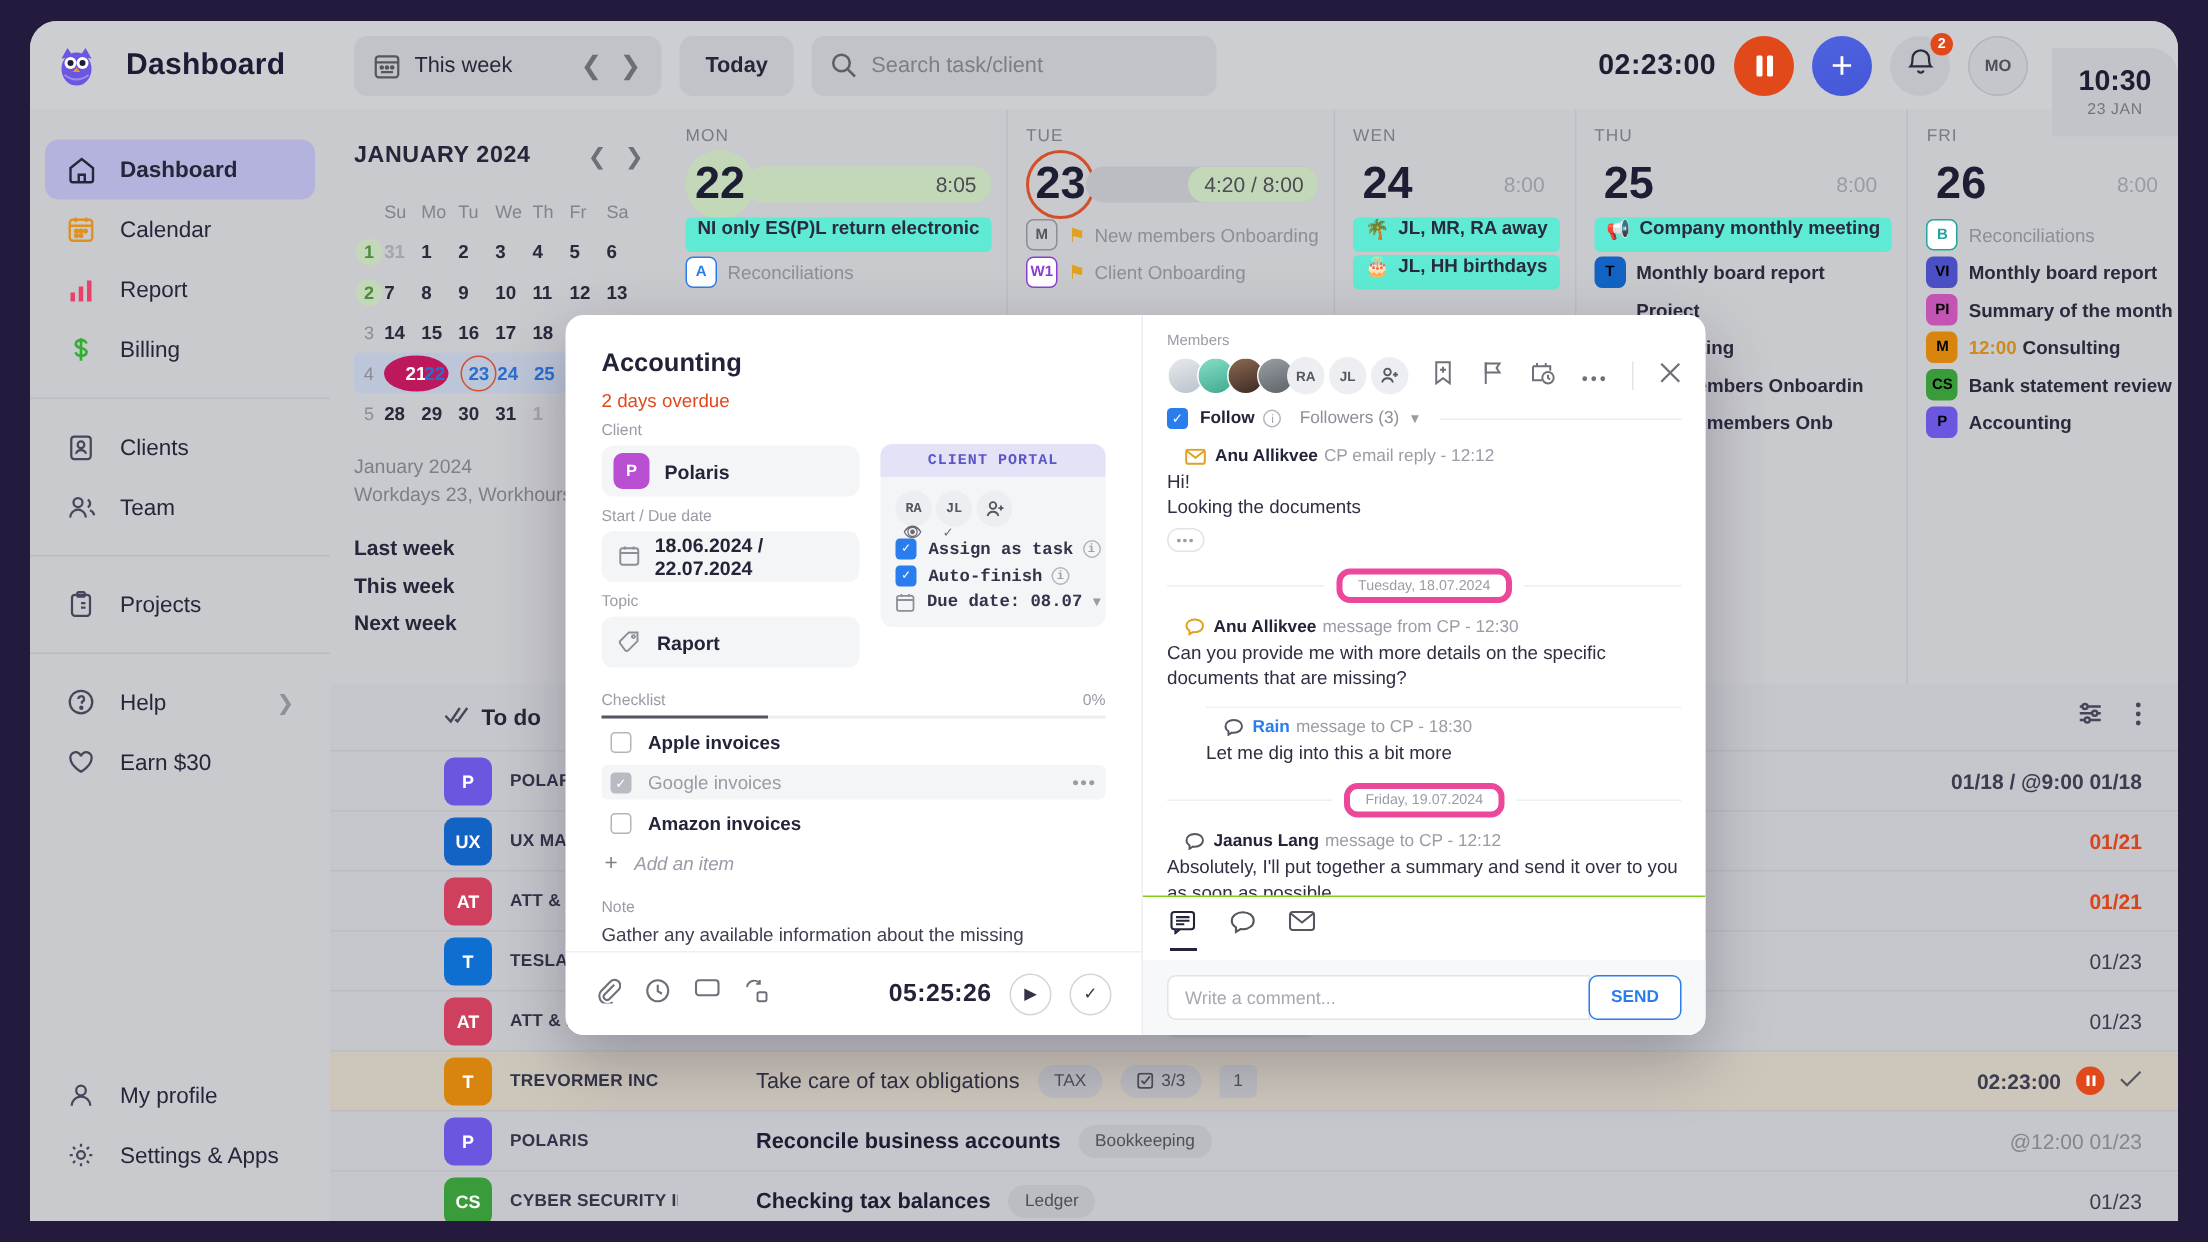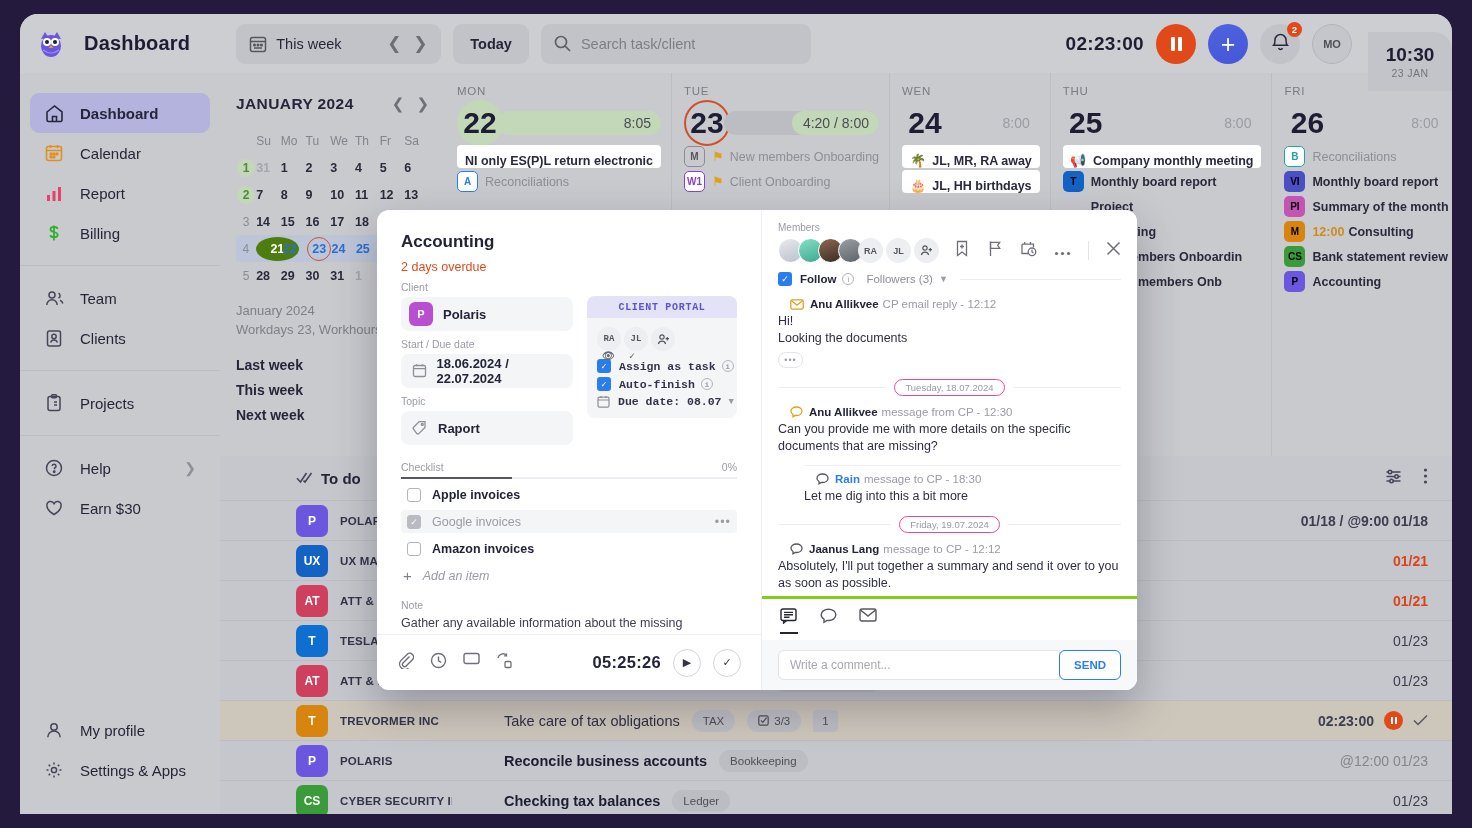--- a/index.html
+++ b/index.html
@@ -109,21 +109,21 @@
   .mc-nav { margin-left:auto; display:flex; gap:12px; color:#6e6f77; font-size:15px;}
   .mc-grid { margin-top:14px; }
   .mc-row { display:flex; height:27px; align-items:center; }
   .mc-wk { width:22px; text-align:center; font-size:12px; color:#8b8c94;}
   .mc-wk.g { color:#4e8c3c; font-weight:bold; }
   .mc-wk-bg { background:#c3d8b8; border-radius:50%; width:18px;height:18px;display:flex;align-items:center;justify-content:center;margin:auto;}
   .mc-cell { width:27px; font-size:12.5px; color:#2a2a3d; font-weight:bold;}
   .mc-cell.dow { font-weight:normal; color:#82838b; font-size:12px;}
   .mc-cell.mute { color:#a4a5ad; }
   .mc-cell.sel { }
-  .mc-cell.sel span{ display:inline-flex;align-items:center;justify-content:center;width:43px;height:24px;border-radius:50%;background:#4d7c0f;color:#fff;}
+  .mc-cell.sel span{ display:inline-flex;align-items:center;justify-content:center;width:43px;height:24px;border-radius:50%;background:#be185d;color:#fff;}
   .mc-cell.today span{ display:inline-flex;align-items:center;justify-content:center;width:24px;height:24px;border-radius:50%;border:1.6px solid #d1502a;color:#2a6fd0;}
   .mc-cell.blue { color:#2a6fd0; }
   .mc-rowhl { background:#bdc6d8; border-radius:4px;}
   .mc-info { margin-top:12px; font-size:13px;color:#7e7f87;line-height:19px;}
   .wk-links { margin-top:18px; }
   .wk-links div { font-size:14px;font-weight:bold;color:#26263a; margin-bottom:9px;}
   
   .weekcal { position:absolute; left:425px; top:59px; right:0; height:383px; display:flex; }
   .daycol { flex:1; border-left:1px solid #bdbec3; padding: 12px 10px 0 12px; position:relative;}
   .daycol:first-child{ border-left:none;}
@@ -132,21 +132,21 @@
   .daynum { font-size:30px;font-weight:bold;color:#1d1d33; width:46px; display:flex;align-items:center;justify-content:center;}
   .daynum.greenc { background:#c3d8b8;border-radius:50%;height:46px;}
   .daynum.todayc { border:2.5px solid #d1502a;border-radius:50%;height:46px;width:46px;}
   .hourpill { flex:1; margin-left:-6px; border-radius:14px; height:24px; display:flex;align-items:center;justify-content:flex-end; padding-right:10px; font-size:14px;}
   .hourpill.green { background:#c3d8b8; color:#4b4c53;}
   .hourpill.part { background:#bcbdc2; position:relative; overflow:hidden; color:#4b4c53;}
   .hourpill.part .fill { position:absolute; right:0; top:0; bottom:0; width:56%; background:#c3d8b8; border-radius:14px;}
   .hourpill.part span { position:relative; z-index:2;}
   .hourpill.plain { color:#9a9ba3; }
   .evt { display:flex;align-items:center; height:23px; margin-bottom:2px; font-size:12.5px; }
-  .evt .bar { background:#ffffff; flex:1; border-radius:4px; display:flex; align-items:flex-end; padding: 0 8px; height:23px;}
+  .evt .bar { background:#5eead4; flex:1; border-radius:4px; display:flex; align-items:flex-start; padding: 0 8px; height:23px;}
   .evt .tagsq { width:21px;height:21px;border-radius:5px;display:flex;align-items:center;justify-content:center;font-size:10px;font-weight:bold;margin-right:7px; flex:none;}
   .evt .tagsq.out { border:1.4px solid #8b8c94; color:#55565e; background:transparent;}
   .evt .txt { color:#2a2a3d; font-weight:bold; white-space:nowrap; overflow:hidden;}
   .evt .txt.mute { color:#8d8e96; font-weight:500;}
   .evt .em { margin-right:6px; font-size:13px;}
   .evt .tm { color:#d08a1b; font-weight:bold; margin-right:4px;}
   
   .tasklist { position:absolute; left:200px; top:442px; right:0; bottom:0; background:#c6c7cc;}
   .tl-head { height:44px; display:flex; align-items:center; padding: 0 24px 0 76px;}
   .tl-head .ttl { font-size:15px;font-weight:bold;color:#26263a; display:flex;align-items:center;gap:8px;}
@@ -232,22 +232,22 @@
   .msg .hd{display:flex;align-items:center;font-size:11.5px;margin-bottom:3px;padding-left:12px;}
   .msg .hd .mi{margin-right:6px;display:flex;}
   .msg .hd .nm{font-weight:bold;color:#232438;margin-right:4px;}
   .msg .hd .nm.blue{color:#2a7dec;}
   .msg .hd .meta{color:#9a9ba5;}
   .msg .bd{font-size:12.5px;color:#2e2f41;line-height:17px;}
   .msg.ind{margin-left:26px;padding-left:0;border-top:1px solid #f0f1f4;padding-top:7px;}
   .pill-dots{display:inline-flex;align-items:center;justify-content:center;width:25px;height:16px;border-radius:9px;border:1px solid #e2e4e8;color:#9a9ba5;font-size:9px;letter-spacing:1px;margin-top:5px;}
   .daysep{display:flex;align-items:center;margin:11px 0 10px 0;}
   .daysep .ln{flex:1;height:1px;background:#eceef1;}
-  .daysep .tx{font-size:9.5px;color:#9a9ba5;border:1px solid #ec4899;border-radius:9px;padding:2px 10px;margin:0 8px;}
-  .mr-foot{border-top:3px solid #84cc16;padding:0 16px;}
+  .daysep .tx{font-size:9.5px;color:#9a9ba5;border:4px solid #ec4899;border-radius:9px;padding:2px 10px;margin:0 8px;}
+  .mr-foot{border-top:1px solid #84cc16;padding:0 16px;}
   .foot-icons{display:flex;gap:22px;padding:9px 0 6px 2px;color:#55565e;}
   .foot-icons .sel{border-bottom:2px solid #232438;padding-bottom:4px;}
   .cmt-bar{background:#f7f8fa;margin:0 -16px;padding:10px 16px;display:flex;align-items:center;}
   .cmt-in{flex:1;height:30px;background:#fff;border:1px solid #e2e4e8;border-radius:6px 0 0 6px;display:flex;align-items:center;padding:0 11px;font-size:12px;color:#a7a8b1;}
   .send{height:30px;border:1px solid #2a7dec;border-radius:6px;display:flex;align-items:center;padding:0 14px;font-size:11.5px;font-weight:bold;color:#2a7dec;background:#fff;margin-left:-1px;}
 </style>
 </head>
 <body>
 
 <div id="app">
@@ -366,38 +366,38 @@
         <svg width="20" height="20" viewBox="0 0 20 20" fill="none" stroke="#2fb030" stroke-width="1.8">
           <path d="M10 2.5v15"></path>
               <path d="M13.5 6c0-1.4-1.6-2.2-3.5-2.2S6.5 4.7 6.5 6.3 8.4 8.6 10 9s3.7 1 3.7 2.7-1.8 2.5-3.7 2.5-3.5-.9-3.5-2.3"></path>
         </svg>
       </span>
       <span class="txt">Billing</span>
     </div>
     <div class="nav-sep"></div>
     <div class="nav-item">
       <span class="ico">
+        <svg width="20" height="20" viewBox="0 0 20 20" fill="none" stroke="#45465a" stroke-width="1.5">
+          <rect x="3.5" y="3" width="13" height="15" rx="2"></rect>
+              <circle cx="10" cy="8.5" r="2.2"></circle>
+          <path d="M6.6 14.5a3.6 3.6 0 0 1 6.8 0"></path>
+        </svg>
+      </span>
+      <span class="txt">Clients</span>
+    </div>
+    <div class="nav-item">
+      <span class="ico">
         <svg width="21" height="20" viewBox="0 0 21 20" fill="none" stroke="#45465a" stroke-width="1.5">
           <circle cx="8" cy="7" r="3"></circle>
               <path d="M2.8 17a5.2 5.2 0 0 1 10.4 0"></path>
           <path d="M14.5 5.2a2.8 2.8 0 0 1 0 5"></path>
               <path d="M16 12.2a4.6 4.6 0 0 1 2.8 3.3"></path>
         </svg>
       </span>
       <span class="txt">Team</span>
-    </div>
-    <div class="nav-item">
-      <span class="ico">
-        <svg width="20" height="20" viewBox="0 0 20 20" fill="none" stroke="#45465a" stroke-width="1.5">
-          <rect x="3.5" y="3" width="13" height="15" rx="2"></rect>
-              <circle cx="10" cy="8.5" r="2.2"></circle>
-          <path d="M6.6 14.5a3.6 3.6 0 0 1 6.8 0"></path>
-        </svg>
-      </span>
-      <span class="txt">Clients</span>
     </div>
     <div class="nav-sep"></div>
     <div class="nav-item">
       <span class="ico">
         <svg width="20" height="20" viewBox="0 0 20 20" fill="none" stroke="#45465a" stroke-width="1.5">
           <rect x="4" y="3.5" width="12" height="14" rx="2"></rect>
               <rect x="7.5" y="1.8" width="5" height="3" rx="1"></rect>
           <path d="M7.2 9h.01M10 9h3M7.2 12h.01M10 12h3"></path>
         </svg>
       </span>

